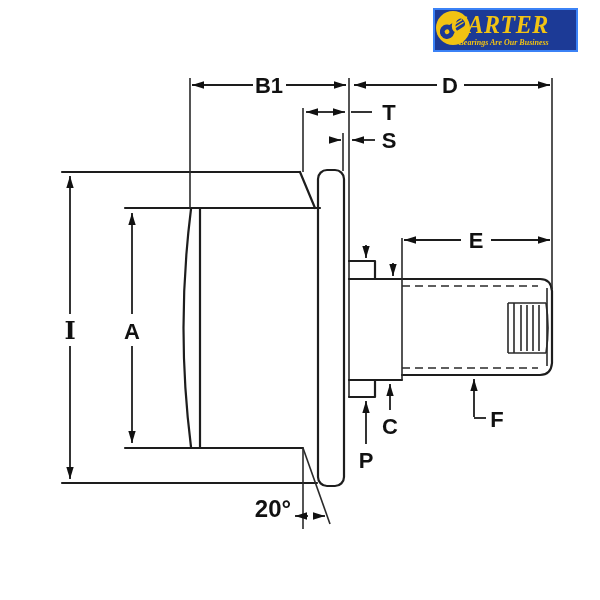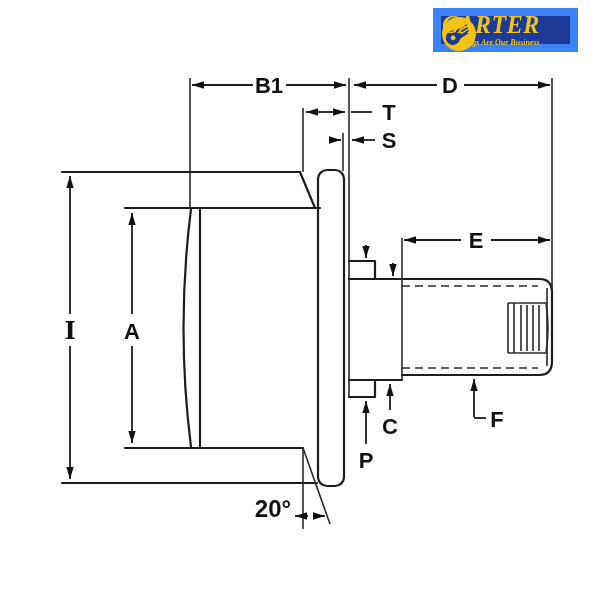--- a/index.html
+++ b/index.html
@@ -11,21 +11,21 @@
   .dim{stroke:#1d1d1d;stroke-width:1.8;fill:none;}
   .dash{stroke:#2a2a2a;stroke-width:1.6;fill:none;stroke-dasharray:8 5;}
   .dimlabel{font-family:"Liberation Sans",sans-serif;font-weight:700;font-size:22px;fill:#111;
             text-anchor:middle;}
   .seriflabel{font-family:"DejaVu Serif",serif;font-weight:700;font-size:24px;fill:#111;
             text-anchor:middle;}
   .anglelabel{font-family:"Liberation Sans",sans-serif;font-weight:700;font-size:24px;fill:#111;
             text-anchor:middle;}
   
   .logo{position:absolute;left:433px;top:8px;width:145px;height:44px;box-sizing:border-box;
-        border:8px solid #3b82f6;display:flex;align-items:center;padding:2px 0;gap:4px;}
+        border:2px solid #3b82f6;display:flex;align-items:center;padding:2px 15px;gap:4px;}
   .logo-icon{width:36px;height:36px;border-radius:50%;flex:0 0 auto;}
   .logo-textcol{display:flex;flex-direction:column;align-items:flex-end;line-height:1;margin-left:1px;min-width:0;}
   .logo-brand{font-family:"Liberation Serif",serif;font-weight:700;font-style:italic;
               font-size:24px;letter-spacing:0.5px;transform:scaleY(1.05);}
   .logo-tagline{font-family:"Liberation Serif",serif;font-style:italic;font-weight:700;
                 font-size:8px;margin-top:2px;white-space:nowrap;}
 </style>
 </head>
 <body>
 

